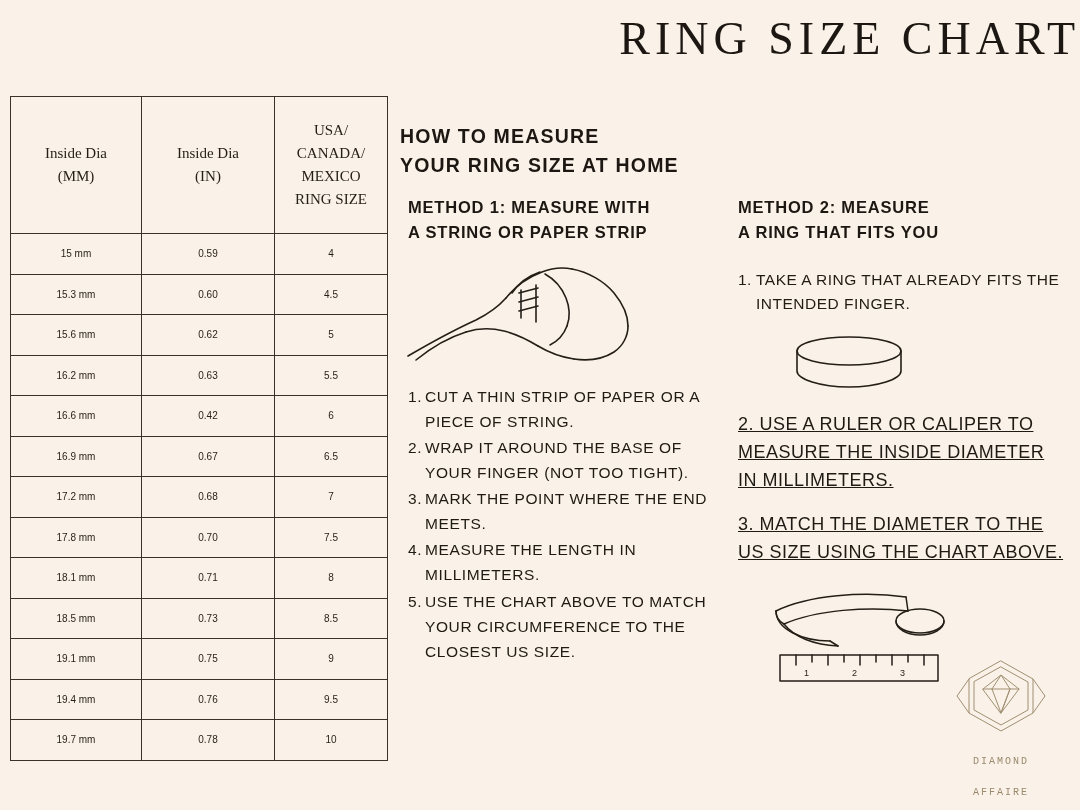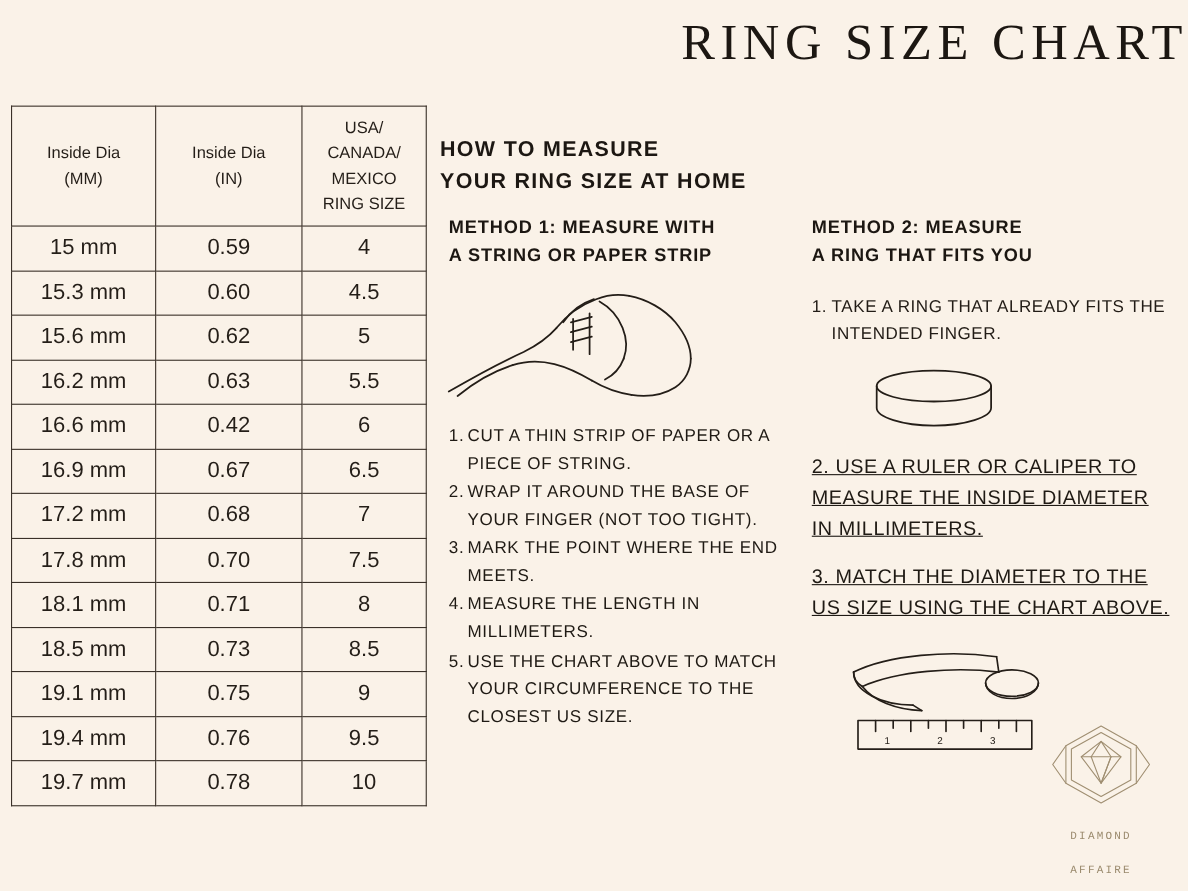--- a/index.html
+++ b/index.html
@@ -40,31 +40,32 @@
   }
   table.size-table {
     border-collapse: collapse;
     width: 377px;
     table-layout: fixed;
   }
   table.size-table th,
   table.size-table td {
     border: 1px solid #3a3129;
     text-align: center;
-    font-size: 20px;
+    font-size: 10px;
     color: #241e18;
     font-family: "Liberation Sans", sans-serif;
     font-weight: 400;
   }
   table.size-table th {
-    padding: 0 2px;
+    padding: 14px 2px;
     font-size: 15px;
     line-height: 1.55;
     vertical-align: middle;
     height: 108px;
+    font-family: Liberation Serif, serif;
   }
   table.size-table td {
     height: 39.5px;
     padding: 0;
   }
   table.size-table col.c1 { width: 131px; }
   table.size-table col.c2 { width: 133px; }
   table.size-table col.c3 { width: 113px; }
 
   

